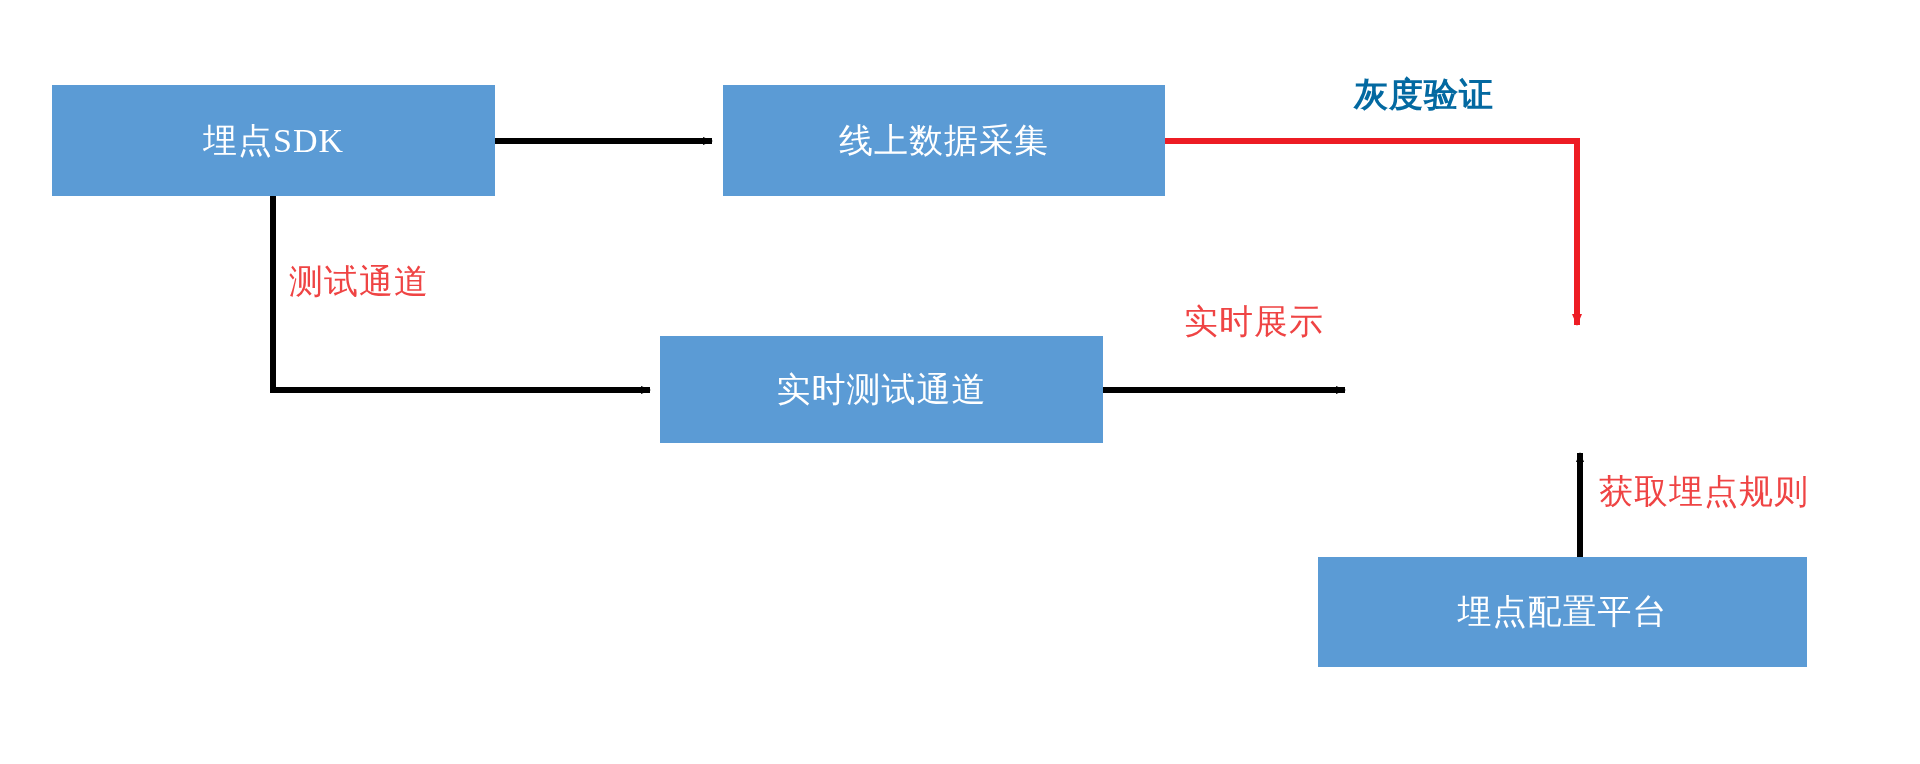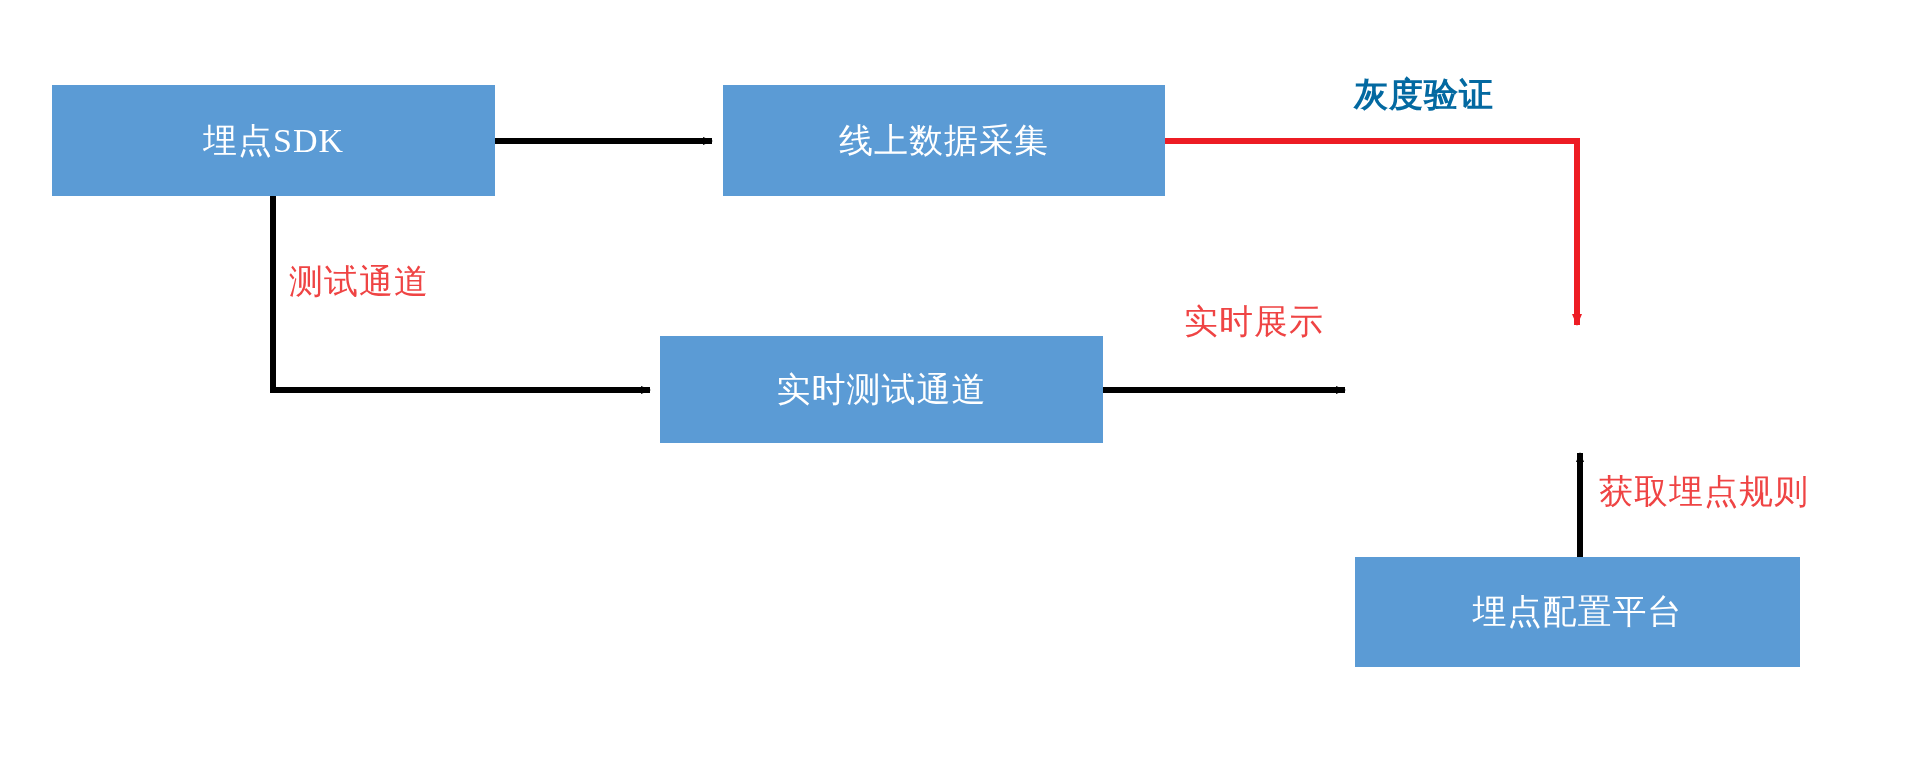--- a/index.html
+++ b/index.html
@@ -81,21 +81,21 @@
 
   <div class="node" style="left:723px; top:85px; width:442px; height:111px;text-align:right;">
     <span>线上数据采集</span>
   </div>
 
   <div class="node" style="left:660px; top:336px; width:443px; height:107px;">
     <span>实时测试通道</span>
   </div>
 
 
-  <div class="node" style="left:1355px; top:557px; width:445px; height:110px;justify-content:center;">
+  <div class="node" style="left:1318px; top:557px; width:489px; height:110px;justify-content:center;">
     <span>埋点配置平台</span>
   </div>
 
   <div class="edge-label red" style="left:1354px; top:78px;">灰度验证</div>
 
   <div class="edge-label" style="left:289px; top:265px;">测试通道</div>
 
   <div class="edge-label" style="left:1184px; top:265px;margin-top:40px;">实时展示</div>
 
   <div class="edge-label" style="left:1599px; top:475px;">获取埋点规则</div>

